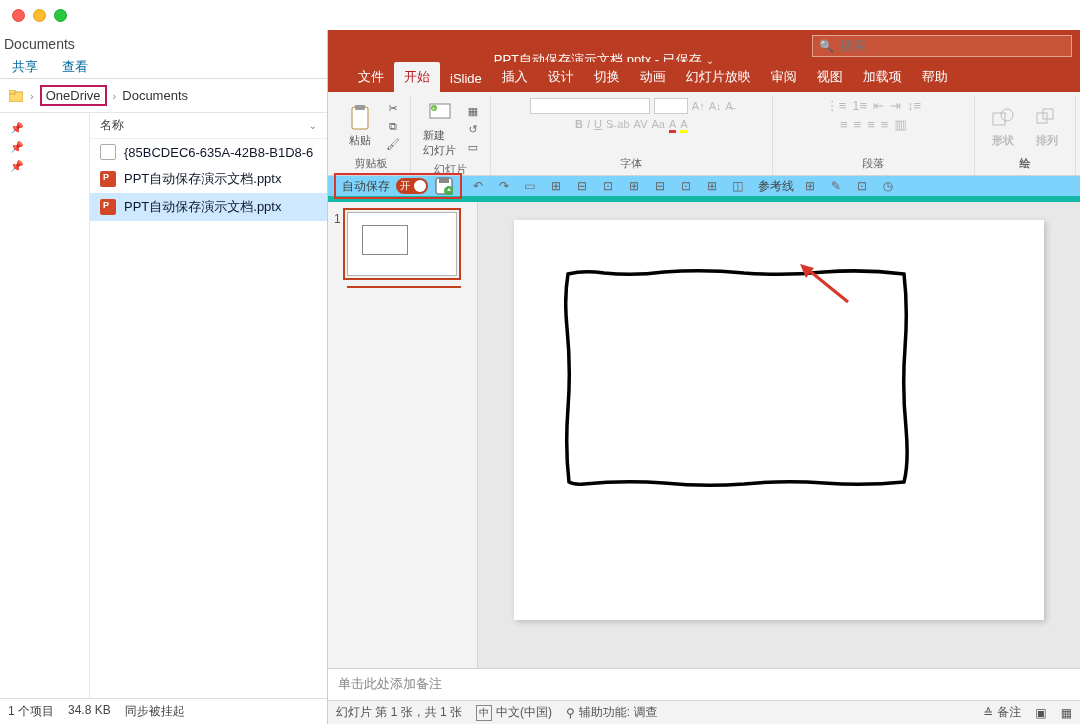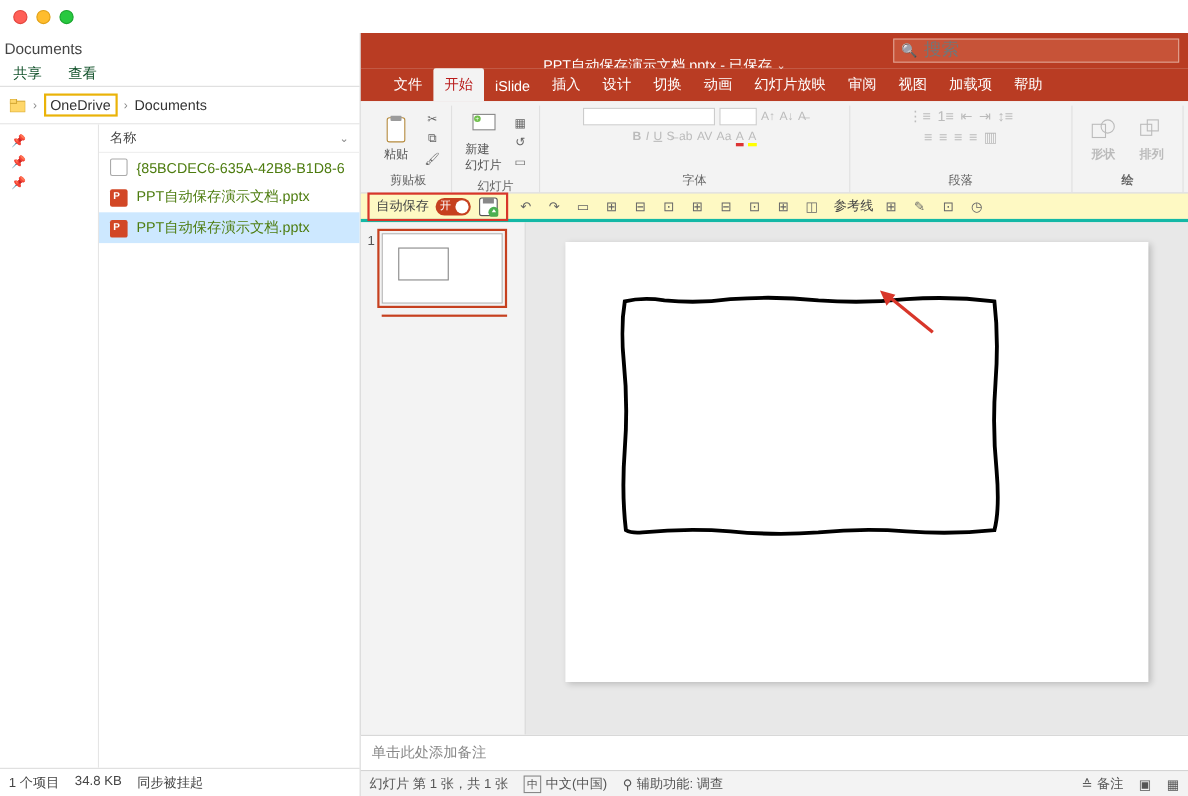--- a/index.html
+++ b/index.html
@@ -10,67 +10,67 @@
 .dot { width: 13px; height: 13px; border-radius: 50%; }
 .dot-r { background: #ff5f57; border: 1px solid #e2463f; }
 .dot-y { background: #ffbd2e; border: 1px solid #e1a117; }
 .dot-g { background: #28c940; border: 1px solid #1ba52f; }
 
 .split { display: flex; height: 694px; width: 100%; }
 
 
 .fe { width: 328px; height: 100%; border-right: 1px solid #ccc; background: #fff; display: flex; flex-direction: column; }
 .fe-title { font-size: 14px; color: #444; padding: 6px 4px 4px; }
-.fe-tabs { display: flex; gap: 24px; padding: 2px 12px 2px 12px; font-size: 13px; color: #14532d; border-bottom: 1px solid #ddd; }
+.fe-tabs { display: flex; gap: 24px; padding: 2px 12px 2px 12px; font-size: 13px; color: #0369a1; border-bottom: 1px solid #ddd; }
 .fe-crumb { display: flex; align-items: center; gap: 6px; padding: 6px 8px; font-size: 13px; color: #333; border-bottom: 1px solid #e5e5e5; }
 .crumb-chev { color: #888; font-size: 11px; }
-.crumb-highlight { border: 2px solid #eab308; padding: 1px 4px; }
+.crumb-highlight { border: 2px solid #be185d; padding: 1px 4px; }
 .fb-body { flex: 1; display: flex; overflow: hidden; }
 .fb-side { width: 90px; border-right: 1px solid #e5e5e5; padding: 6px 0; }
 .pin { font-size: 11px; color: #888; padding: 3px 10px; }
 .fb-main { flex: 1; display: flex; flex-direction: column; }
 .col-hdr { display: flex; align-items: center; padding: 4px 10px; font-size: 12px; color: #444; border-bottom: 1px solid #eee; }
 .col-hdr .chev { margin-left: auto; color: #888; font-size: 10px; }
-.file-row { display: flex; align-items: flex-end; gap: 8px; padding: 5px 10px; font-size: 13px; color: #4d7c0f; overflow: hidden; white-space: nowrap; }
+.file-row { display: flex; align-items: center; gap: 8px; padding: 5px 10px; font-size: 13px; color: #0f172a; overflow: hidden; white-space: nowrap; }
 .file-row.sel { background: #cde8ff; }
 .ico { width: 16px; height: 16px; flex-shrink: 0; display: inline-flex; align-items: center; justify-content: center; }
 .ico-doc { border: 1px solid #aaa; border-radius: 2px; background: #fff; }
 .ico-ppt { background: #d24726; border-radius: 2px; position: relative; }
 .ico-ppt::after { content: "P"; color: #fff; font-size: 9px; font-weight: bold; position: absolute; left: 3px; top: 1px; }
 .fe-status { border-top: 1px solid #ddd; padding: 4px 8px; display: flex; gap: 14px; font-size: 12px; color: #444; }
 
 
 .pp { flex: 1; display: flex; flex-direction: column; background: #f3f3f3; position: relative; }
 .pp-title { height: 32px; background: #b93c23; display: flex; align-items: center; color: #fff; font-size: 13px; padding: 0 8px; gap: 8px; }
 .pp-title-left { width: 60px; }
 .pp-title-center { flex: 1; display: flex; justify-content: center; align-items: center; gap: 4px; margin-top: 28px; }
 .title-chev { font-size: 10px; opacity: .8; }
 .pp-search { width: 260px; height: 22px; background: #c75338; border: 1px solid #e0a393; display: flex; align-items: center; padding: 0 6px; gap: 6px; }
-.pp-search input { background: transparent; border: none; color: #fef9c3; font-size: 16px; outline: none; width: 100%; font-family: Liberation Mono, monospace; }
+.pp-search input { background: transparent; border: none; color: #fef9c3; font-size: 13px; outline: none; width: 100%; font-family: Liberation Mono, monospace; }
 .pp-search .sico { color: #f6d6cd; font-size: 12px; }
 
 .ribbon-tabs { height: 30px; background: #b93c23; display: flex; align-items: flex-end; padding: 0 20px; font-size: 13px; }
 .rtab { padding: 6px 10px; color: #fff; cursor: pointer; }
 .rtab.active { background: #f3f3f3; color: #b91c1c; border-radius: 2px 2px 0 0; }
 
 .ribbon { background: #f3f3f3; border-bottom: 1px solid #d4d4d4; height: 84px; display: flex; align-items: stretch; padding: 4px 4px 0; font-size: 11px; color: #555; overflow: hidden; }
 .grp { display: flex; flex-direction: column; align-items: center; border-right: 1px solid #e0e0e0; padding: 2px 8px; }
 .grp-body { flex: 1; display: flex; align-items: center; gap: 4px; }
 .grp-label { font-size: 11px; color: #666; padding: 2px 0; }
 .bigbtn { display: flex; flex-direction: column; align-items: center; gap: 2px; padding: 2px 4px; min-width: 40px; }
 .bigbtn .bicon { width: 26px; height: 26px; display: flex; align-items: center; justify-content: center; }
 .mini { width: 18px; height: 16px; display: flex; align-items: center; justify-content: center; color: #666; }
 .minicol { display: flex; flex-direction: column; gap: 2px; }
 .fontgrp { display: flex; flex-direction: column; gap: 4px; color: #bbb; }
 .fontrow { display: flex; gap: 4px; align-items: center; }
 .fontbox { border: 1px solid #ccc; padding: 1px 6px; font-size: 11px; color: #bbb; min-width: 60px; text-align: left; background:#fff; }
 .pararow { display: flex; gap: 6px; color: #bbb; font-size: 13px; }
 .shapesgrp { color: #bbb; font-weight: bold; }
 
-.qat { height: 26px; background: #fef9c3; border-bottom: 3px solid #14b8a6; display: flex; align-items: center; padding: 0 6px; gap: 6px; font-size: 12px; color: #444; }
+.qat { height: 26px; background: #7dd3fc; border-bottom: 6px solid #14b8a6; display: flex; align-items: center; padding: 0 6px; gap: 6px; font-size: 12px; color: #444; }
 .qat .box { border: 2px solid #d8362a; display: flex; align-items: center; gap: 6px; padding: 1px 6px; }
 .toggle { width: 32px; height: 16px; background: #c6401f; border-radius: 8px; position: relative; }
 .toggle::after { content: ""; width: 12px; height: 12px; background: #fff; border-radius: 50%; position: absolute; right: 2px; top: 2px; }
 .toggle-label { color: #fff; position: absolute; left: 4px; top: 0; font-size: 10px; line-height: 16px; }
 .qbtn { width: 20px; height: 20px; display: flex; align-items: center; justify-content: center; color: #666; }
 .save-ico { position: relative; }
 .save-ico svg { display: block; }
 
 .arrow { position: absolute; left: 470px; top: 232px; pointer-events: none; z-index: 50; }
 

